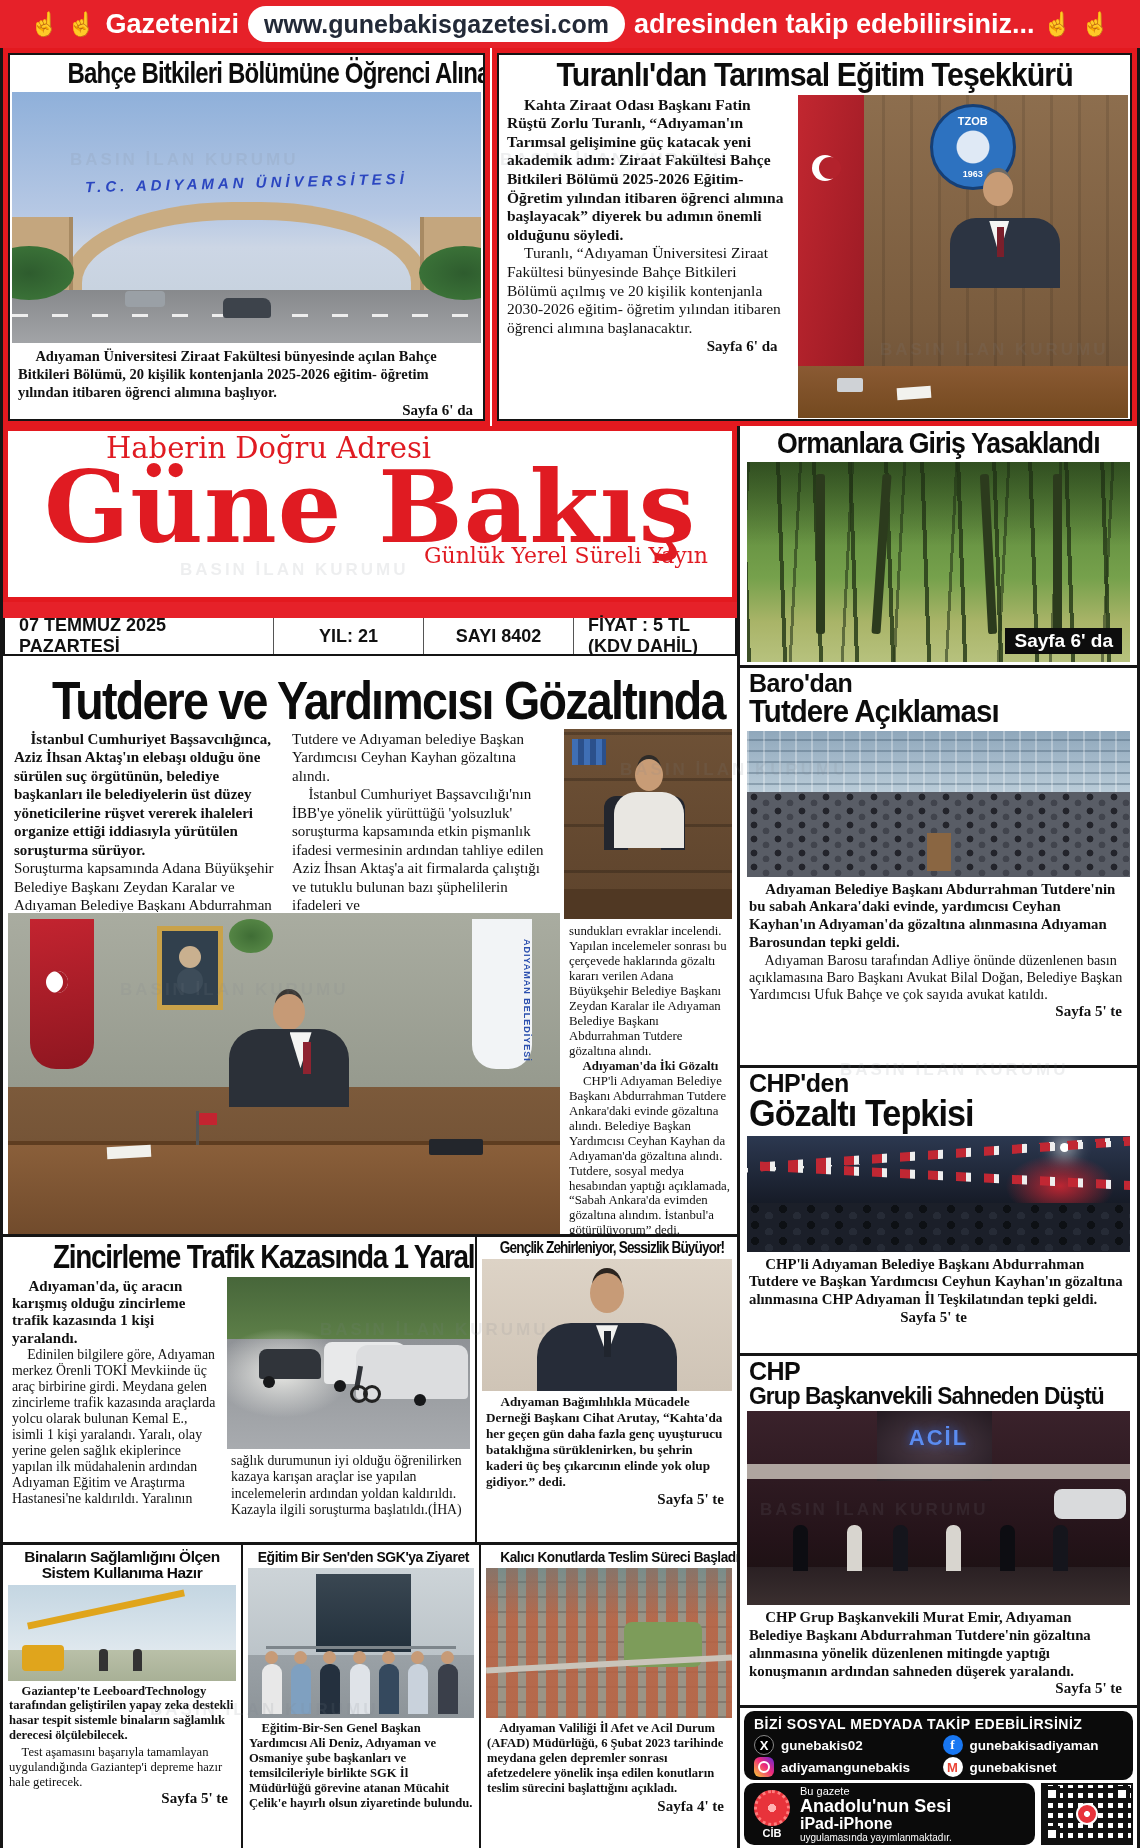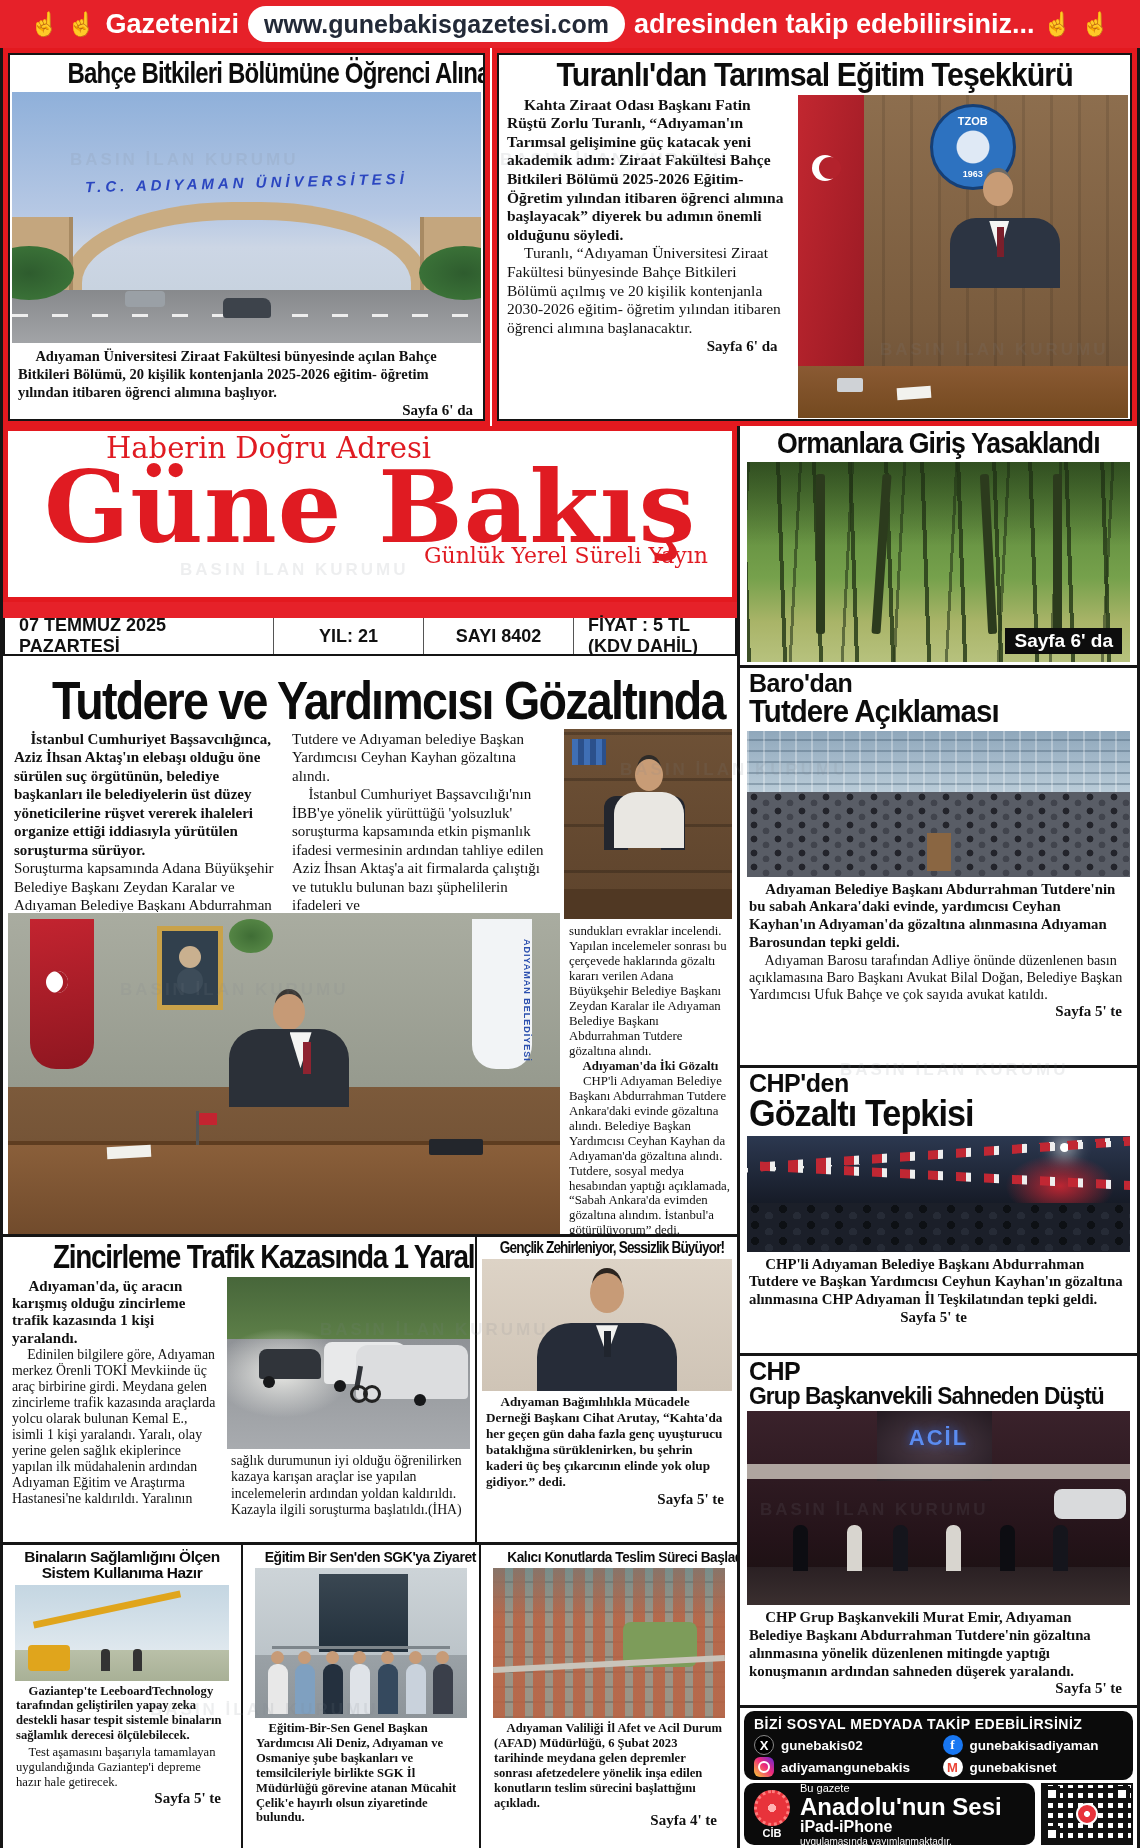--- a/index.html
+++ b/index.html
@@ -68,21 +68,21 @@
   .z-body{display:flex}
   .z-left{width:47%;padding:2px 6px;font-size:13.8px;line-height:1.16}
   .z-left .lead{font-weight:bold;font-size:15px}
   .z-right{flex:1;font-size:13.8px;line-height:1.2}
   .z-right .cont{padding:3px 6px}
   .gen{flex:1;padding:0 3px;overflow:hidden}
   .gen-headline{font-size:16px;padding:3px 0 2px}
   .gen-caption{font-weight:bold;font-size:13.2px;line-height:1.2;padding:2px 6px;text-indent:1.1em}
   
   .bottom-row{display:flex;height:306px;border-top:3px solid #151515;overflow:hidden}
-  .b-sec{width:238px;padding:2px 10px;overflow:hidden}
+  .b-sec{width:238px;padding:2px 3px;overflow:hidden}
   .b-sec+.b-sec{border-left:2px solid #151515}
   .b-sec:last-child{flex:1}
   .b-headline{font-size:15.5px;letter-spacing:-.5px;line-height:1.05;padding:2px 0;text-align:center}
   .b-caption{font-weight:bold;font-size:12.6px;line-height:1.18;padding:2px 3px;text-indent:1em}
   .b-body{font-size:12.6px;line-height:1.18;padding:0 3px;text-indent:1em}
   
   .rr-sec{padding:1px 5px;border-bottom:3px solid #151515;overflow:hidden}
   .orman{height:242px}
   .orman-headline{font-size:29px;padding:2px 0}
   .baro{height:400px}
@@ -108,21 +108,21 @@
   .ic-ig::after{content:"";position:absolute;inset:4px;border:2px solid #fff;border-radius:50%}
   .ic-gm{background:#fff;color:#ea4335}
   .sp-bottom{display:flex;gap:6px;margin-top:3px;height:62px}
   .sp2{flex:1;background:#0b0b0b;border-radius:10px;color:#fff;display:flex;align-items:center;
        gap:10px;padding:4px 10px;font-family:"Liberation Sans",sans-serif}
   .cib{display:flex;flex-direction:column;align-items:center;gap:1px}
   .cib-circle{width:36px;height:36px;border-radius:50%;border:3px dotted #ff7d7d;
               background:radial-gradient(circle,#ffb3b3 0 18%,#e8333b 20% 100%)}
   .cib-label{font-weight:bold;font-size:11px}
   .note1{font-size:11px}
-  .note2{font-size:24px;font-weight:bold;line-height:1.05}
+  .note2{font-size:18px;font-weight:bold;line-height:1.05}
   .note3{font-size:16px;font-weight:bold;line-height:1.05}
   .note4{font-size:10px;line-height:1.1}
   .qr{width:92px;height:62px;position:relative;border:2px solid #111;flex:none;
       background:repeating-linear-gradient(0deg,#111 0 5px,transparent 5px 10px),
                  repeating-linear-gradient(90deg,#111 0 5px,#fff 5px 10px)}
   .qr .dot{position:absolute;left:50%;top:50%;width:22px;height:22px;margin:-11px 0 0 -11px;
            border-radius:50%;background:radial-gradient(circle,#fff 0 22%,#e8333b 24% 100%);border:2px solid #fff}
   .qr .c1,.qr .c2,.qr .c3{position:absolute;width:16px;height:16px;background:#fff;border:4px solid #111}
   .qr .c1{left:1px;top:1px}.qr .c2{right:1px;top:1px}.qr .c3{left:1px;bottom:1px}
   

